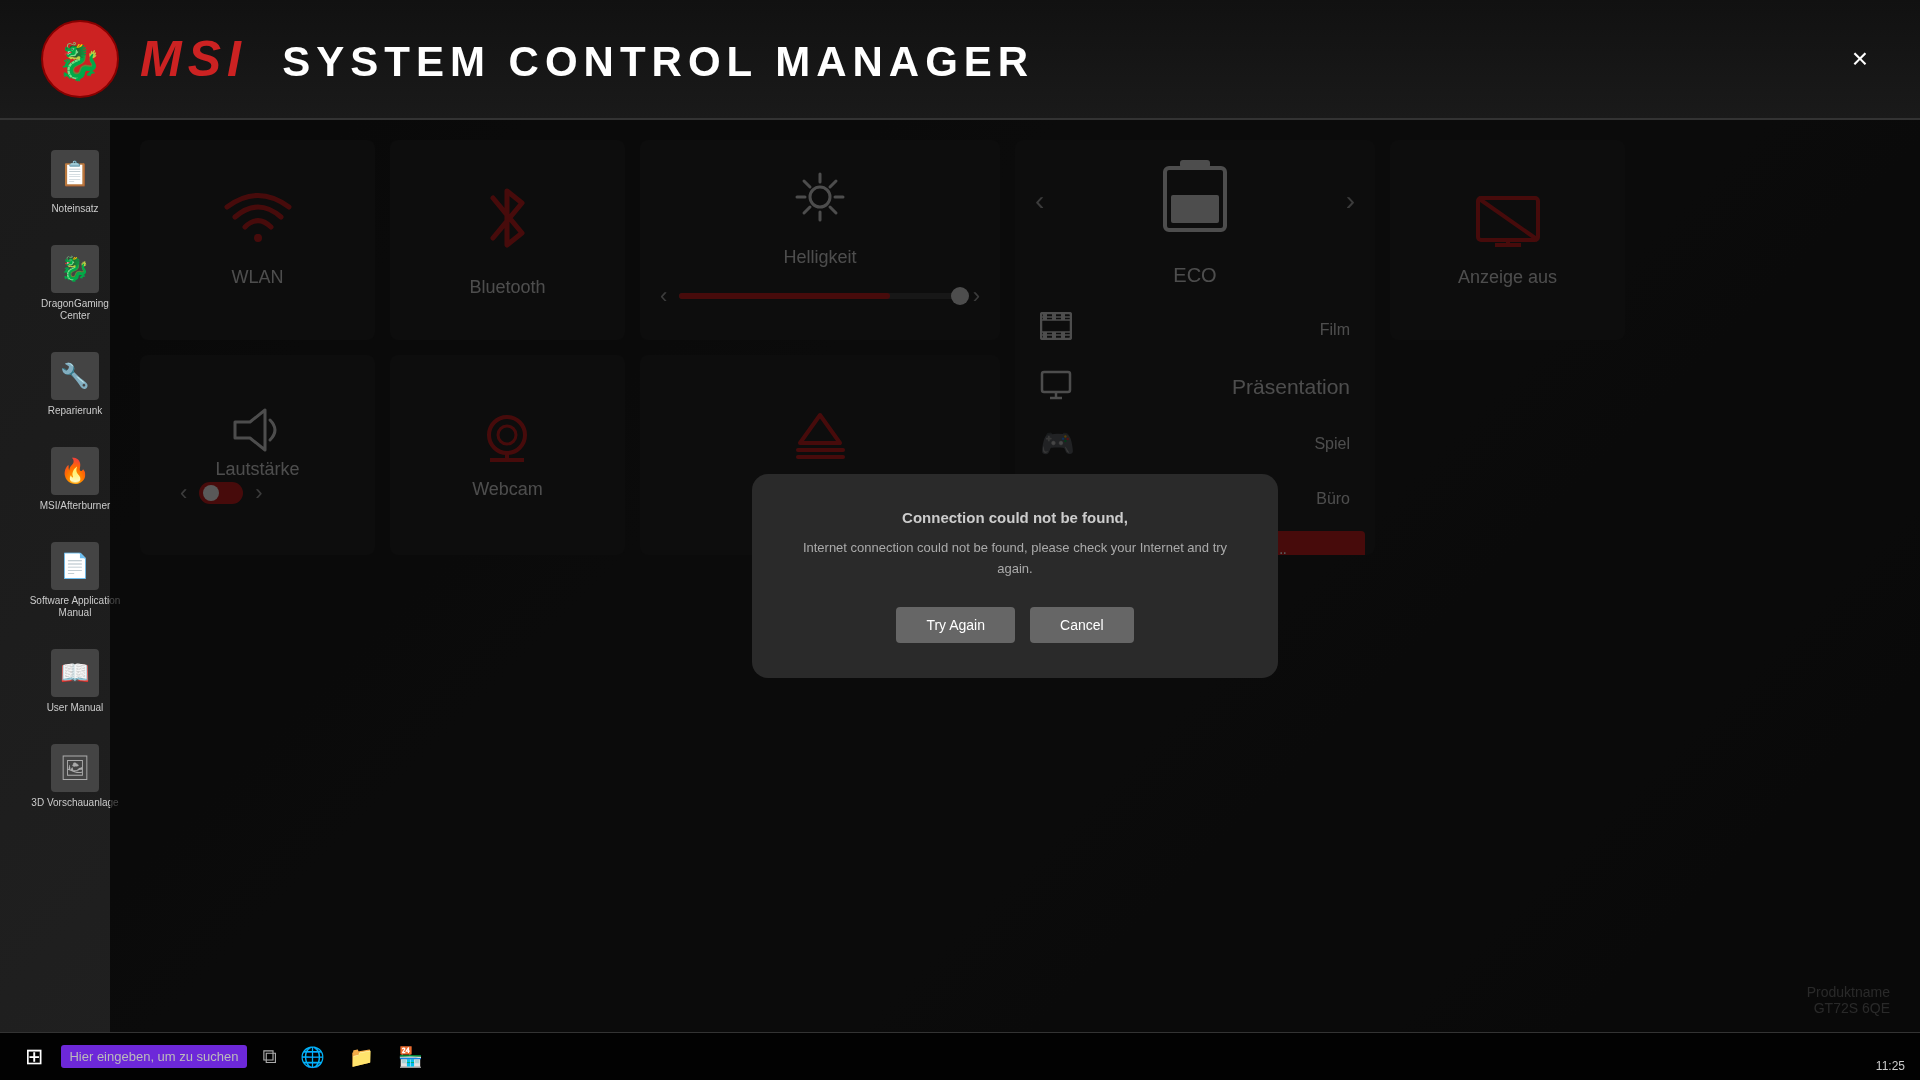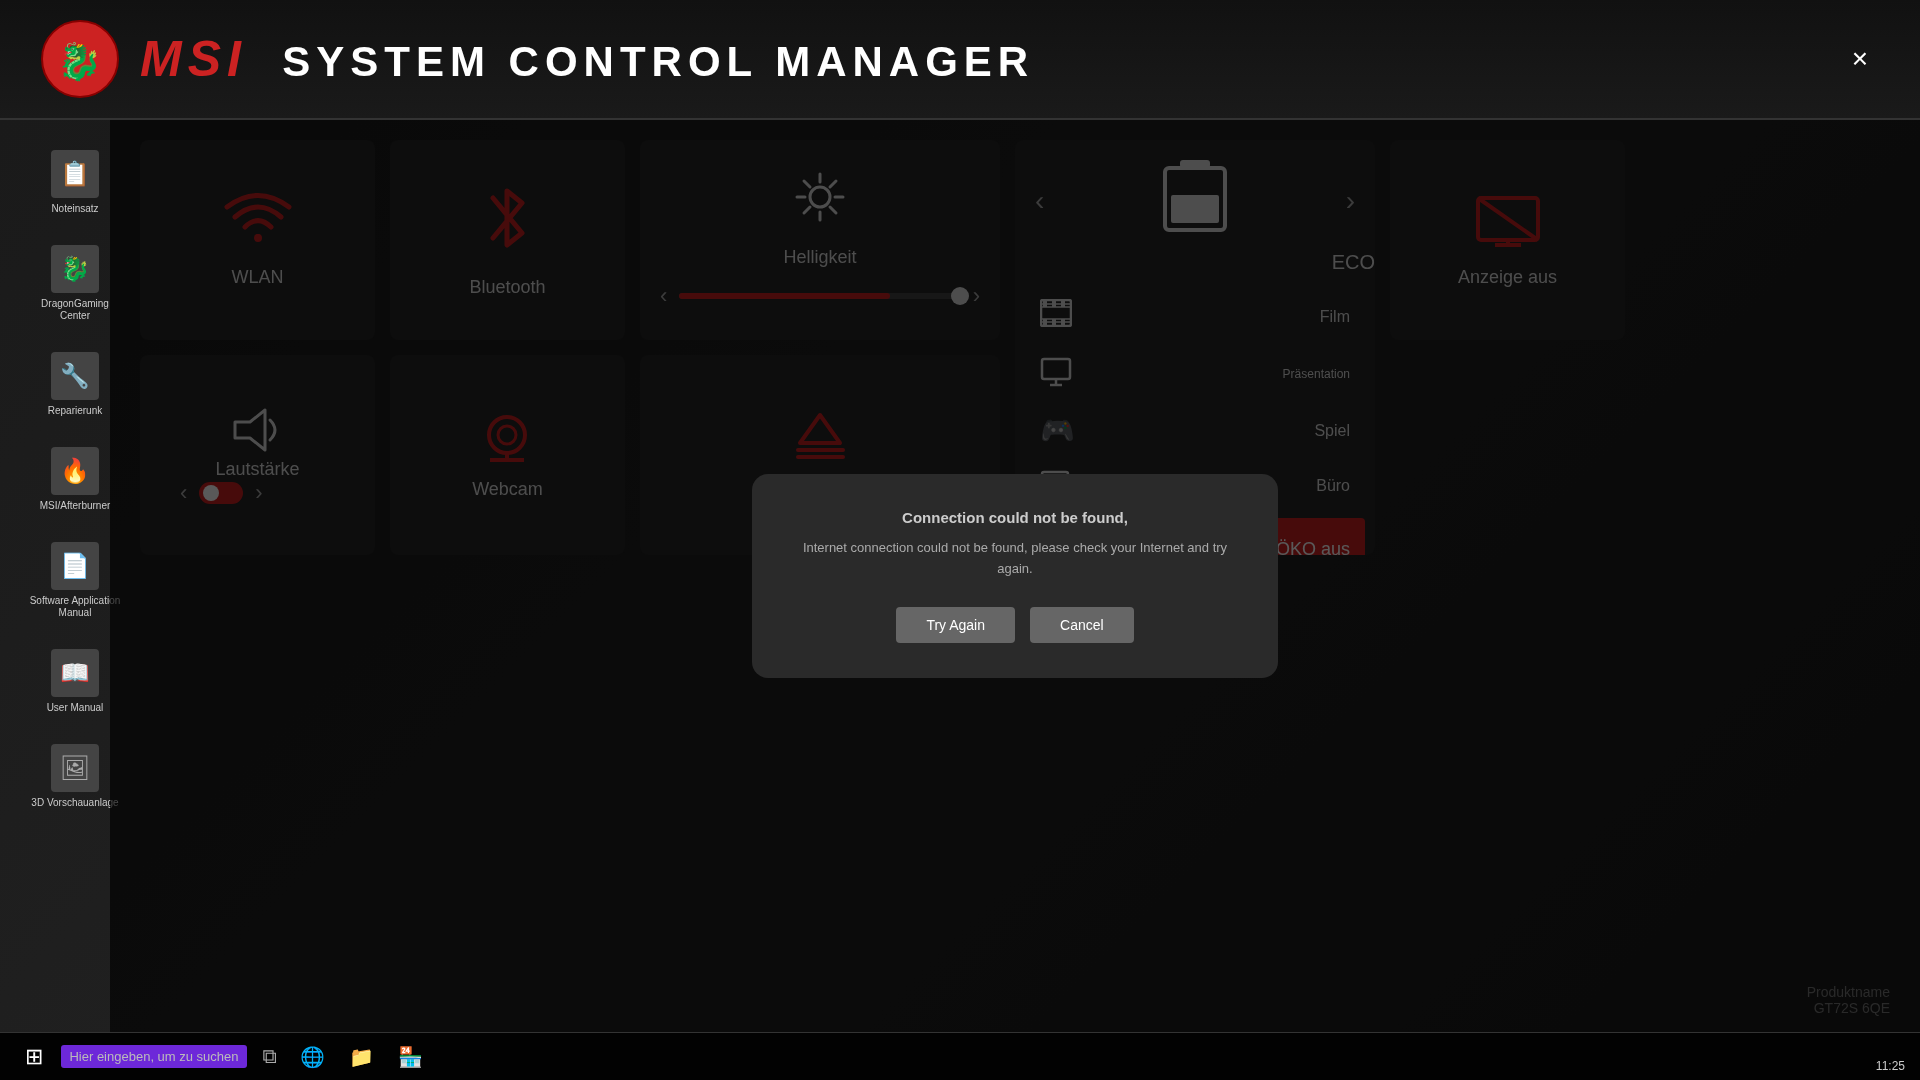--- a/index.html
+++ b/index.html
@@ -360,21 +360,21 @@
           <div style="color:#aaa; font-size:28px; cursor:pointer;">‹</div>
           <div style="color:#ddd; font-size:70px; line-height:1;">
             <svg width="70" height="80" viewBox="0 0 70 80">
               <rect x="20" y="5" width="30" height="8" rx="3" fill="#ddd"></rect>
               <rect x="5" y="13" width="60" height="62" rx="4" fill="none" stroke="#ddd" stroke-width="4"></rect>
               <rect x="11" y="40" width="48" height="28" rx="2" fill="#ddd"></rect>
             </svg>
           </div>
           <div style="color:#aaa; font-size:28px; cursor:pointer;">›</div>
         </div>
-        <div style="text-align:right; padding-bottom:10px;">
+        <div style="text-align:center; padding-bottom:10px;margin-top:13px;">
           <div style="color:#ddd; font-size:20px; font-weight:500;">ECO</div>
         </div>
 
         <div style="flex:1; display:flex; flex-direction:column; padding: 5px 10px; gap:3px;">
 
           <div class="mode-item" style="display:flex; align-items:center; justify-content:space-between; padding:10px 15px; cursor:pointer; border-radius:4px;">
             <div style="font-size:28px; color:#ddd;">
               <svg width="32" height="28" viewBox="0 0 32 28">
                 <rect x="1" y="1" width="30" height="26" rx="2" fill="none" stroke="#ddd" stroke-width="2.5"></rect>
                 <rect x="1" y="5" width="30" height="3" fill="none" stroke="#ddd" stroke-width="1.5"></rect>
@@ -391,21 +391,21 @@
           </div>
 
           <div class="mode-item" style="display:flex; align-items:center; justify-content:space-between; padding:10px 15px; cursor:pointer; border-radius:4px;">
             <div style="color:#ddd;">
               <svg width="32" height="30" viewBox="0 0 32 30">
                 <rect x="2" y="2" width="28" height="20" rx="2" fill="none" stroke="#ddd" stroke-width="2.5"></rect>
                 <line x1="16" y1="22" x2="16" y2="28" stroke="#ddd" stroke-width="2.5"></line>
                 <line x1="10" y1="28" x2="22" y2="28" stroke="#ddd" stroke-width="2.5"></line>
               </svg>
             </div>
-            <div style="color:#ddd; font-size:12px;">Präsentation</div>
+            <div style="color:#ddd; font-size:21px;">Präsentation</div>
           </div>
 
           <div class="mode-item" style="display:flex; align-items:center; justify-content:space-between; padding:10px 15px; cursor:pointer; border-radius:4px;">
             <div style="color:#ddd; font-size:28px;">🎮</div>
             <div style="color:#ddd; font-size:16px;">Spiel</div>
           </div>
 
           <div class="mode-item" style="display:flex; align-items:center; justify-content:space-between; padding:10px 15px; cursor:pointer; border-radius:4px;">
             <div style="color:#ddd;">
               <svg width="30" height="28" viewBox="0 0 30 28">

